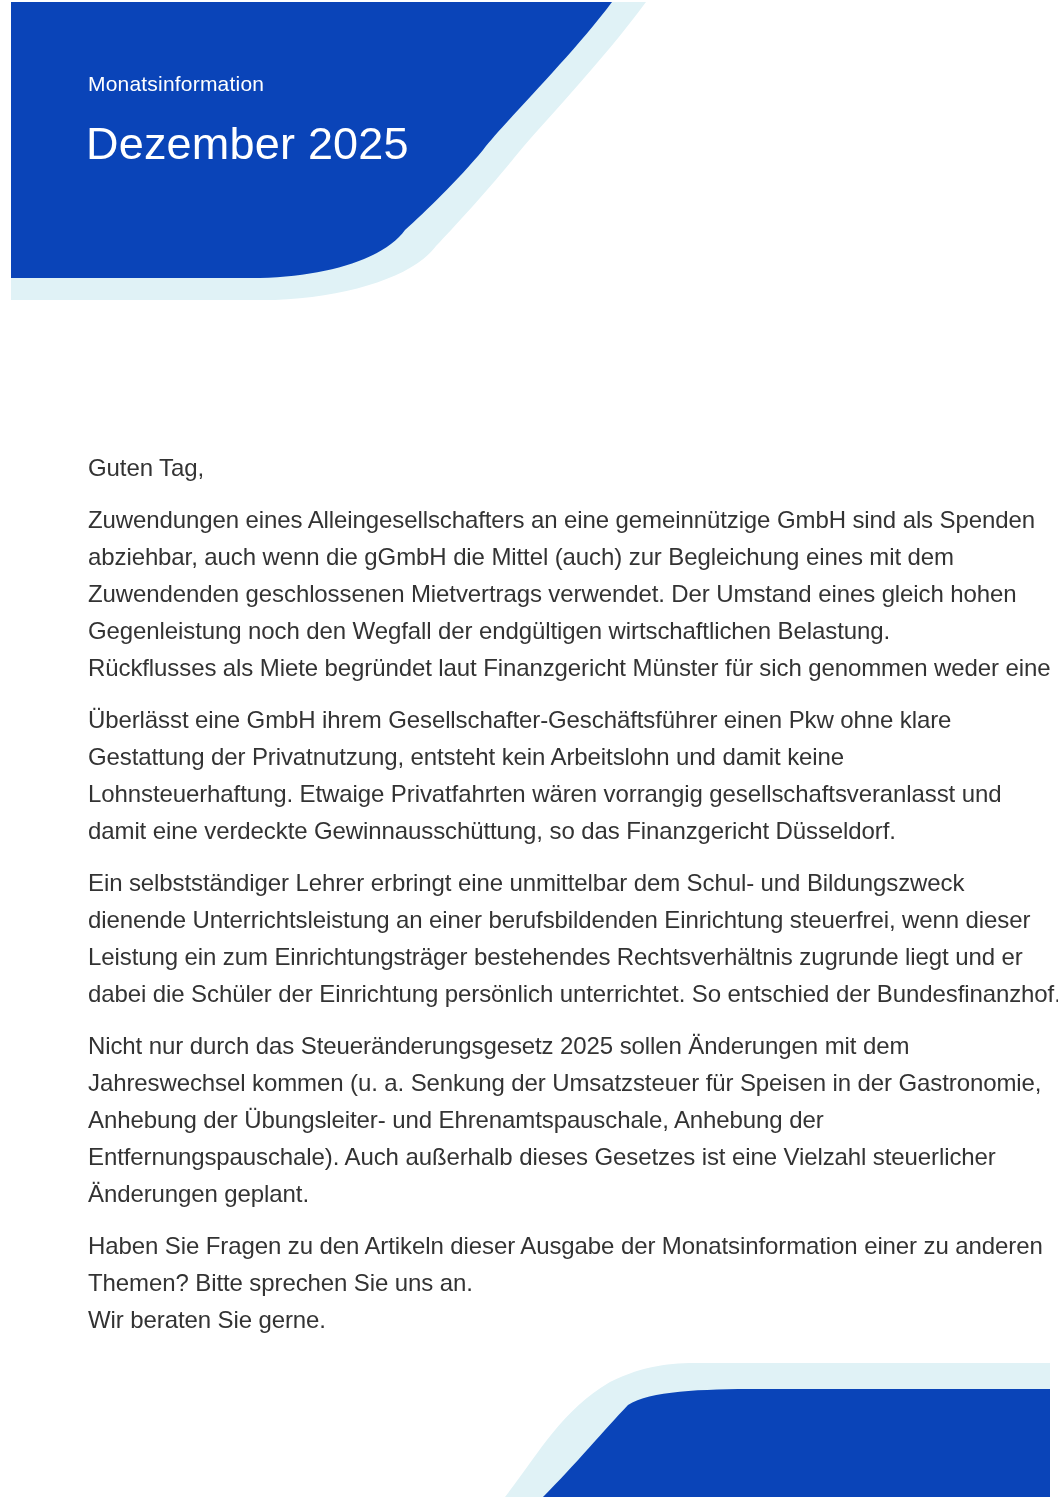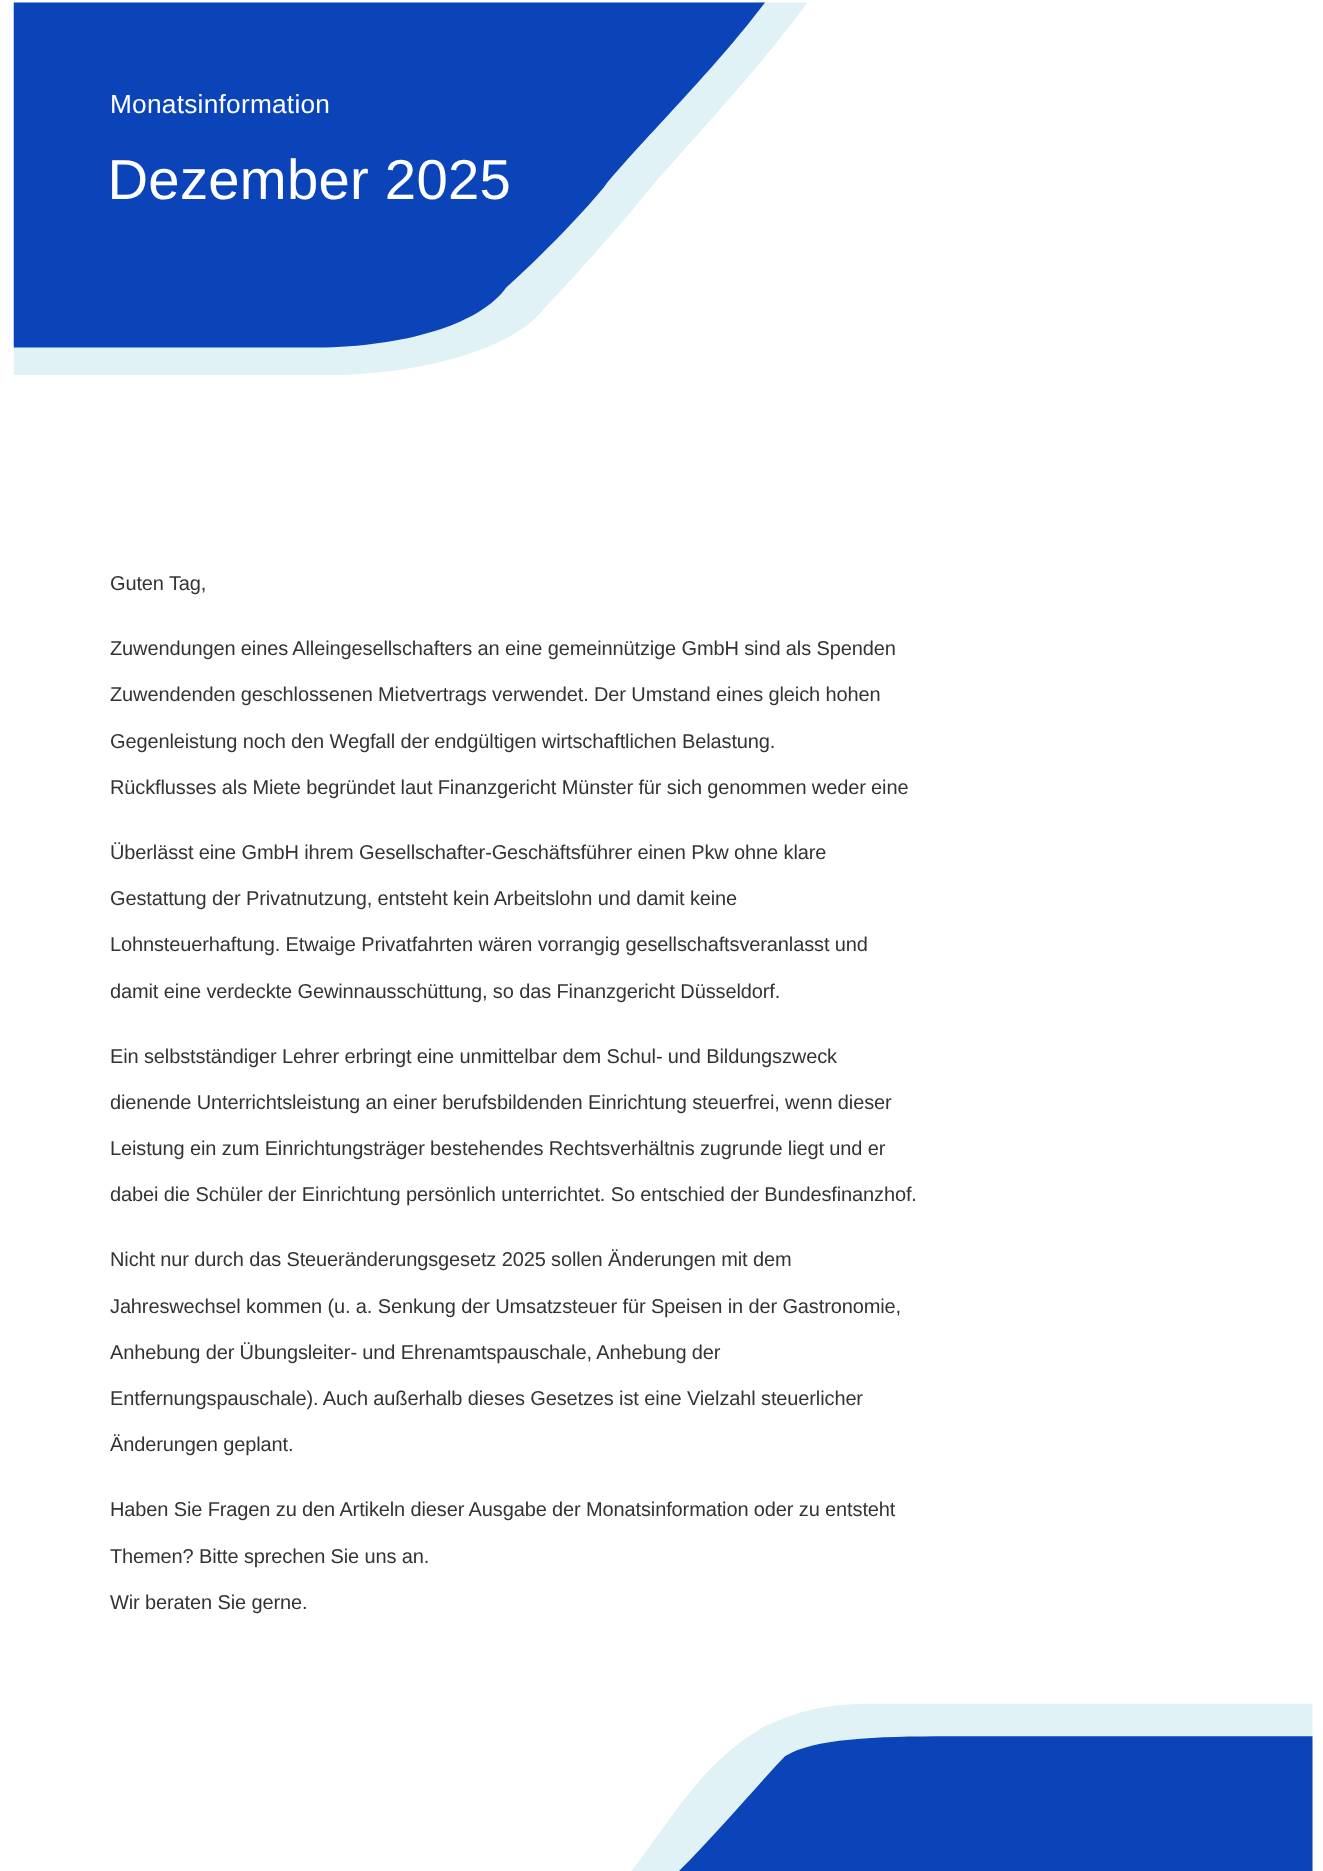--- a/index.html
+++ b/index.html
@@ -46,21 +46,21 @@
     line-height: 52px;
     font-weight: 300;
     letter-spacing: 0.2px;
   }
   .body-text {
     position: absolute;
     left: 88px;
     top: 449px;
     width: 880px;
     color: #333333;
-    font-size: 16px;
+    font-size: 24px;
     line-height: 37px;
     letter-spacing: -0.1px;
   }
   .greeting { margin-bottom: 15px; }
   .paragraph { margin-bottom: 15px; }
   .line { white-space: nowrap; }
 </style>
 </head>
 <body>
 
@@ -74,20 +74,21 @@
   <div class="header-text">
     <div class="eyebrow">Monatsinformation</div>
     <div class="page-title">Dezember 2025</div>
   </div>
 
   <div class="body-text">
     <div class="greeting">Guten Tag,</div>
 
     <div class="paragraph">
       <div class="line">Zuwendungen eines Alleingesellschafters an eine gemeinnützige GmbH sind als Spenden</div>
+      <div class="line">abziehbar, auch wenn die gGmbH die Mittel (auch) zur Begleichung eines mit dem</div>
       <div class="line">Zuwendenden geschlossenen Mietvertrags verwendet. Der Umstand eines gleich hohen</div>
       <div class="line">Gegenleistung noch den Wegfall der endgültigen wirtschaftlichen Belastung.</div>
       <div class="line">Rückflusses als Miete begründet laut Finanzgericht Münster für sich genommen weder eine</div>
     </div>
 
     <div class="paragraph">
       <div class="line">Überlässt eine GmbH ihrem Gesellschafter-Geschäftsführer einen Pkw ohne klare</div>
       <div class="line">Gestattung der Privatnutzung, entsteht kein Arbeitslohn und damit keine</div>
       <div class="line">Lohnsteuerhaftung. Etwaige Privatfahrten wären vorrangig gesellschaftsveranlasst und</div>
       <div class="line">damit eine verdeckte Gewinnausschüttung, so das Finanzgericht Düsseldorf.</div>
@@ -102,21 +103,21 @@
 
     <div class="paragraph">
       <div class="line">Nicht nur durch das Steueränderungsgesetz 2025 sollen Änderungen mit dem</div>
       <div class="line">Jahreswechsel kommen (u. a. Senkung der Umsatzsteuer für Speisen in der Gastronomie,</div>
       <div class="line">Anhebung der Übungsleiter- und Ehrenamtspauschale, Anhebung der</div>
       <div class="line">Entfernungspauschale). Auch außerhalb dieses Gesetzes ist eine Vielzahl steuerlicher</div>
       <div class="line">Änderungen geplant.</div>
     </div>
 
     <div class="paragraph">
-      <div class="line">Haben Sie Fragen zu den Artikeln dieser Ausgabe der Monatsinformation oder zu entsteht</div>
+      <div class="line">Haben Sie Fragen zu den Artikeln dieser Ausgabe der Monatsinformation einer zu anderen</div>
       <div class="line">Themen? Bitte sprechen Sie uns an.</div>
       <div class="line">Wir beraten Sie gerne.</div>
     </div>
   </div>
 
   <svg class="footer-shape-svg" width="1058" height="140" viewBox="0 0 1058 140" aria-hidden="true">
     <path d="M 505,140 C 540,95 560,55 610,25 C 645,8 670,6 700,6 H 1050 V 140 Z" fill="#e0f2f6"></path>
     <path d="M 543,140 C 575,108 605,72 628,48 C 650,34 700,32 760,32 H 1050 V 140 Z" fill="#0a44b8"></path>
   </svg>
 

